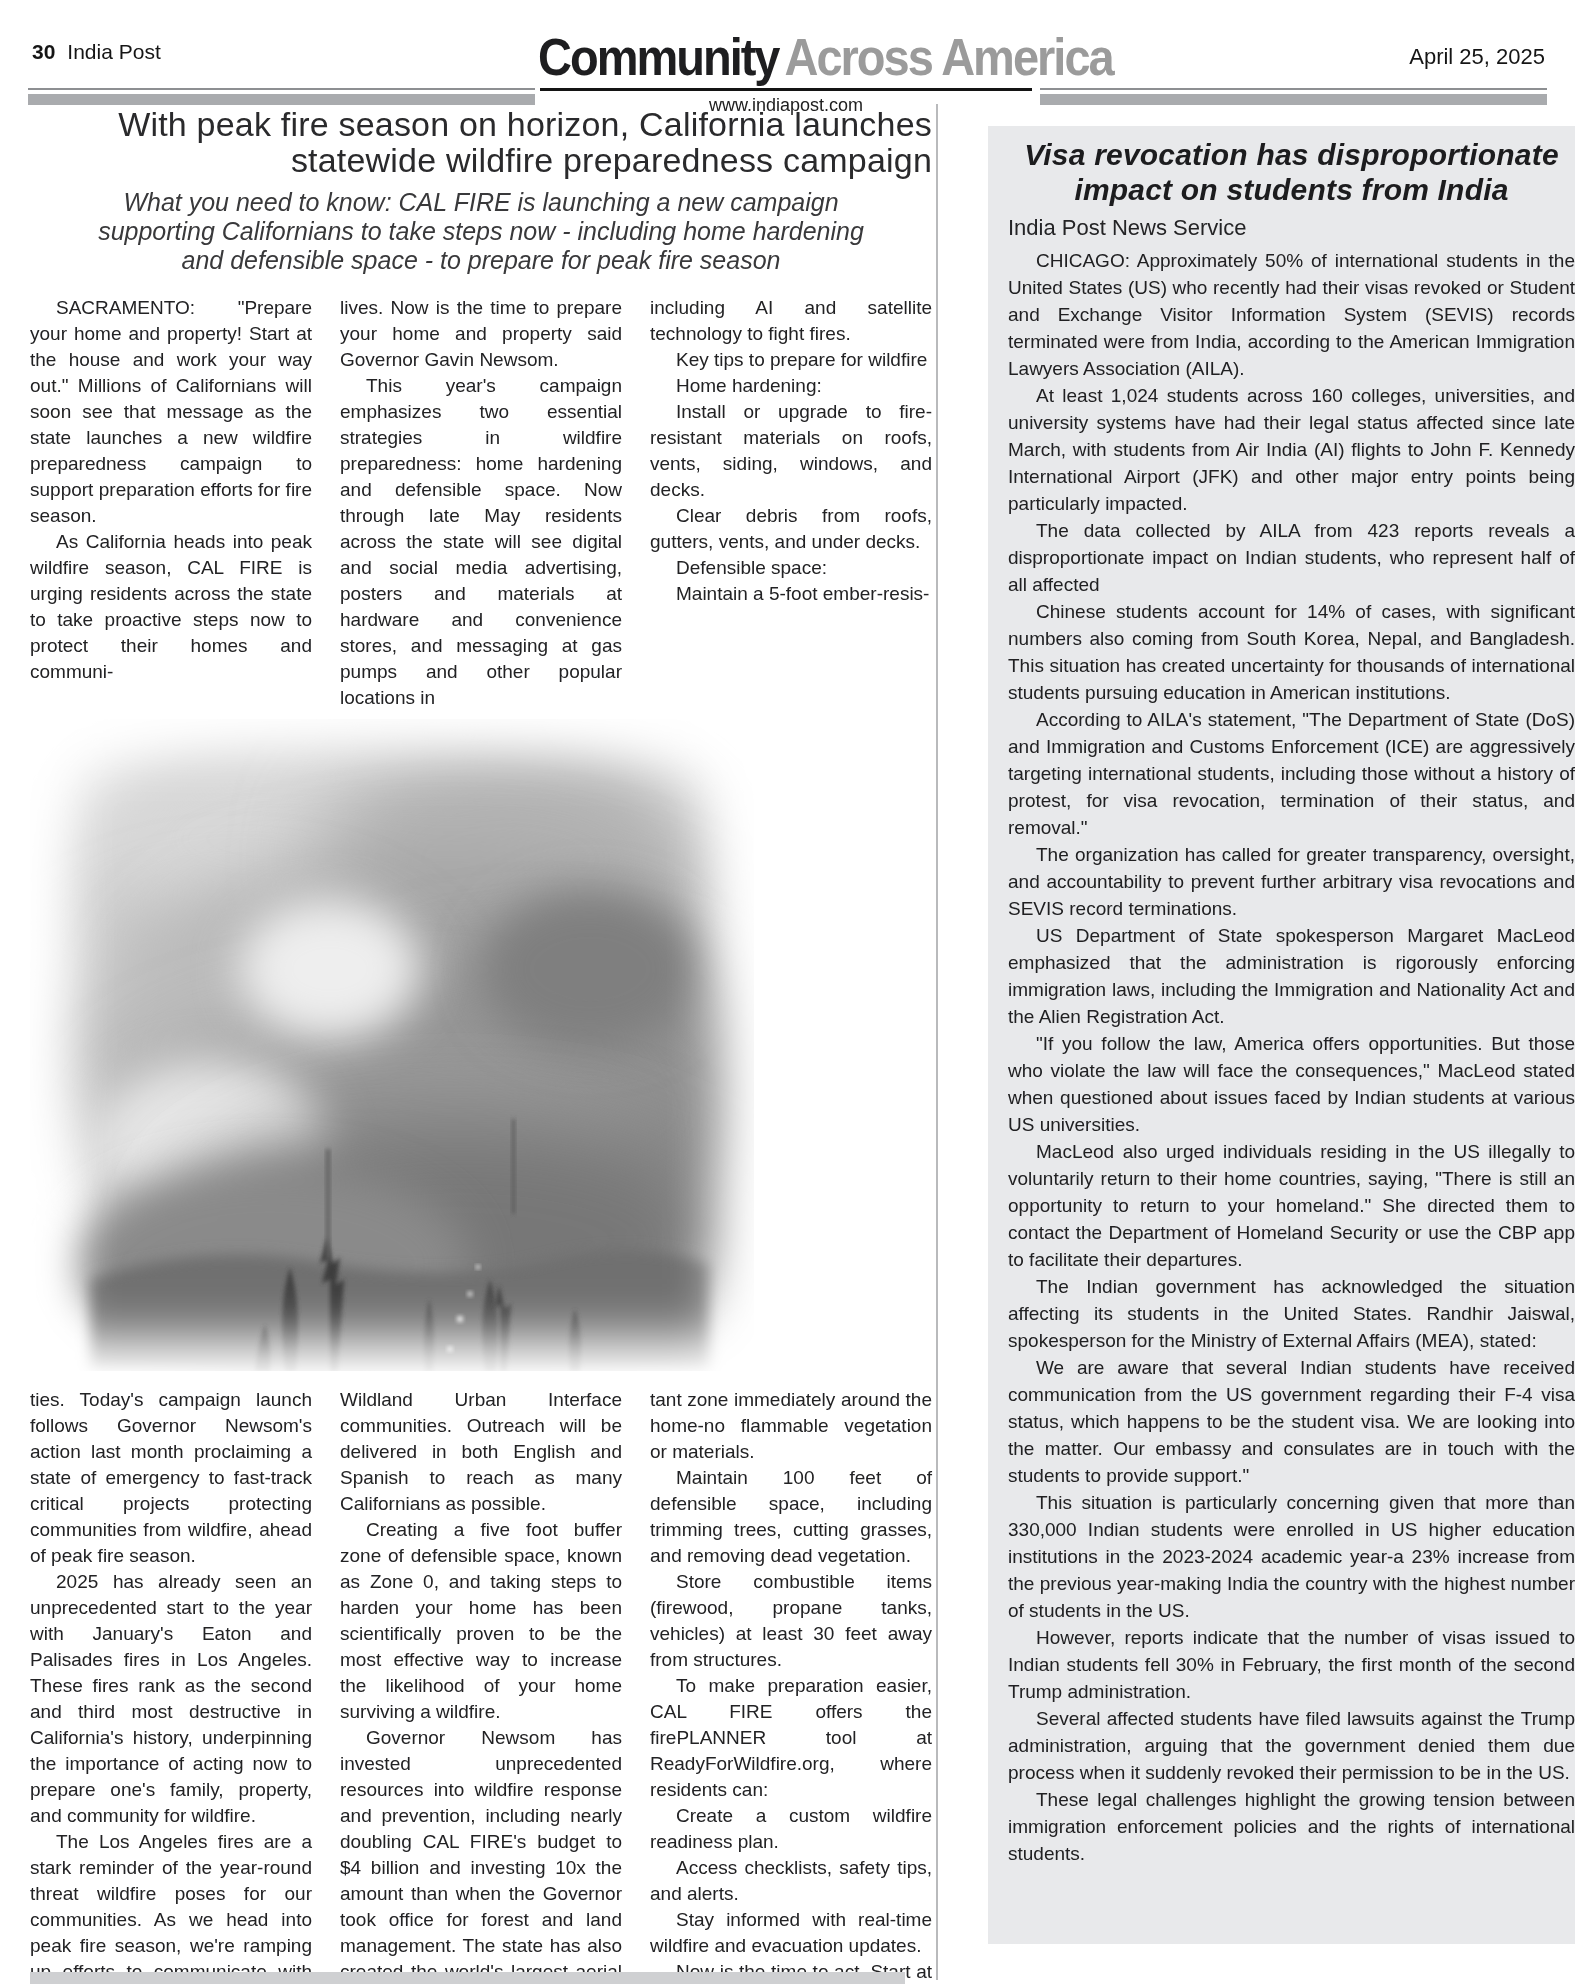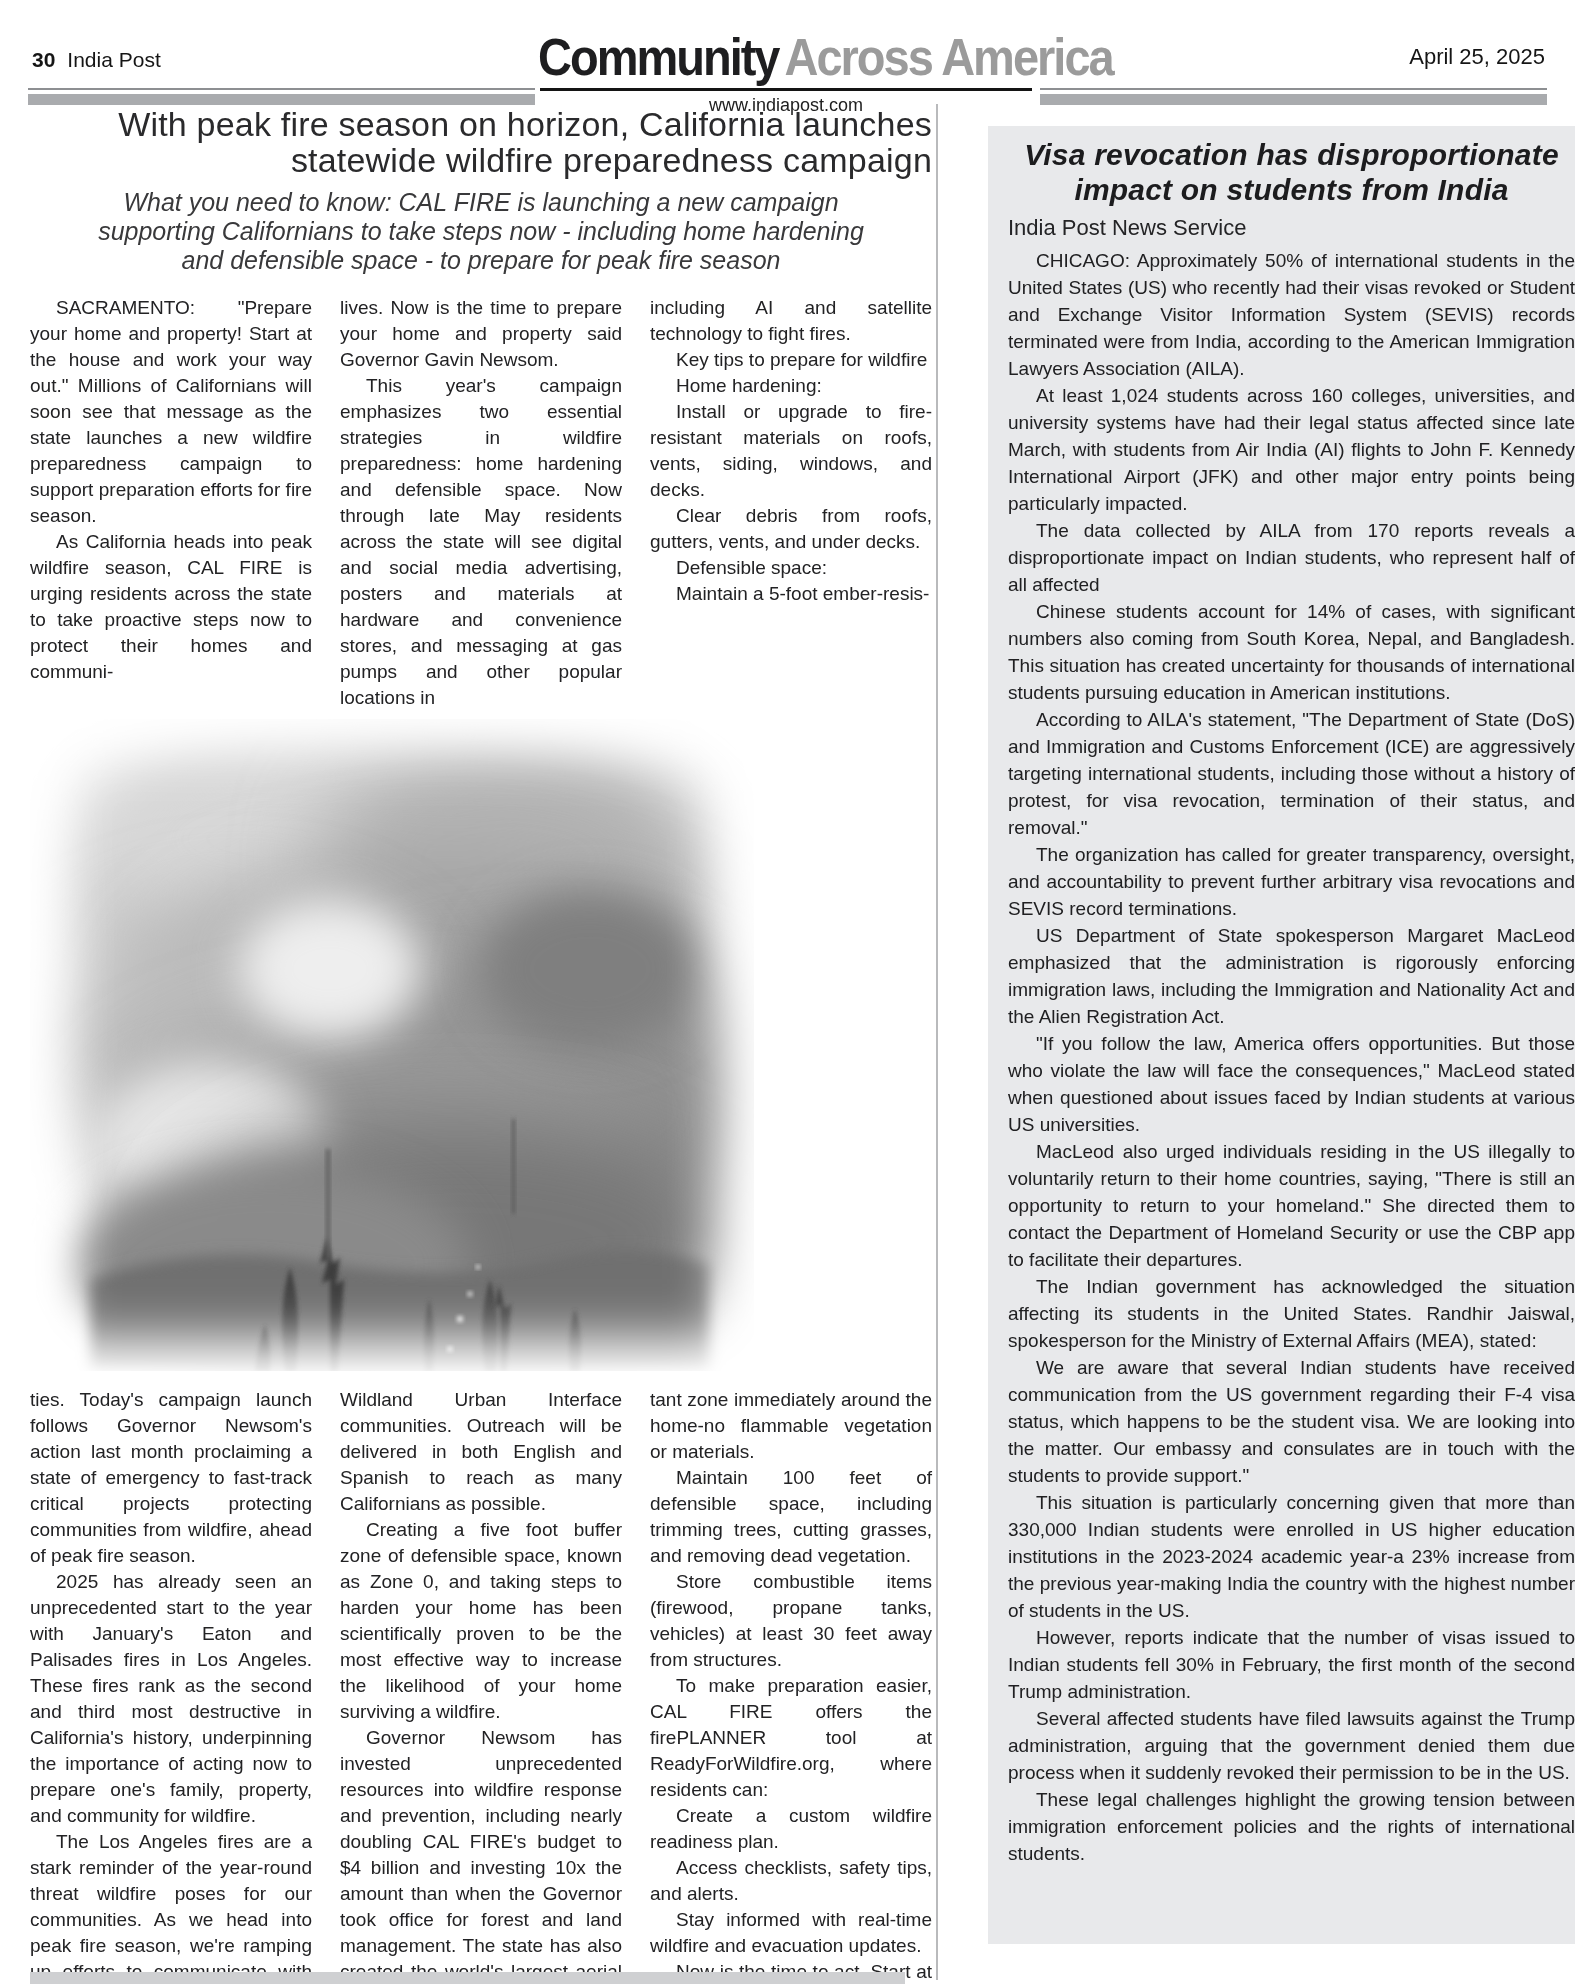--- a/index.html
+++ b/index.html
@@ -4,21 +4,21 @@
 <style>
   html,body{margin:0;padding:0;}
   body{
     width:1575px;height:1987px;position:relative;background:#ffffff;
     font-family:"Liberation Sans", sans-serif;color:#1e1e20;
     -webkit-hyphens:auto;hyphens:auto;
   }
   .page{position:absolute;inset:0;overflow:hidden;background:#fff;}
 
   
-  .hdr-left{position:absolute;left:32px;top:48px;font-size:21px;color:#151515;}
+  .hdr-left{position:absolute;left:32px;top:40px;font-size:21px;color:#151515;}
   .hdr-left .pageno{font-weight:bold;margin-right:12px;}
   .masthead{position:absolute;left:538px;top:26px;width:494px;text-align:center;
     font-size:47px;font-weight:bold;letter-spacing:-2px;transform:scaleY(1.12);transform-origin:top center;
     white-space:nowrap;}
   .masthead .m2{color:#9b9b9b;margin-left:6px;}
   .hdr-date{position:absolute;right:30px;top:44px;font-size:22px;color:#151515;}
 
   .rule-thin{position:absolute;height:2px;background:#8d8f92;top:88px;}
   .rule-thin.left{left:28px;width:507px;}
   .rule-thin.right{left:1040px;width:507px;}
@@ -183,21 +183,21 @@
     </div>
   </div>
 
   <div class="ra">
     <div class="ra-title">Visa revocation has disproportionate
 impact on students from India</div>
     <div class="ra-byline">India Post News Service</div>
     <div class="ra-body">
         <p class="ind">CHICAGO: Approximately 50% of international students in the United States (US) who recently had their visas revoked or Student and Exchange Visitor Information System (SEVIS) records terminated were from India, according to the American Immigration Lawyers Association (AILA).</p>
         <p class="ind">At least 1,024 students across 160 colleges, universities, and university systems have had their legal status affected since late March, with students from Air India (AI) flights to John F. Kennedy International Airport (JFK) and other major entry points being particularly impacted.</p>
-        <p class="ind">The data collected by AILA from 170 reports reveals a disproportionate impact on Indian students, who represent half of all affected</p>
+        <p class="ind">The data collected by AILA from 423 reports reveals a disproportionate impact on Indian students, who represent half of all affected</p>
         <p class="ind">Chinese students account for 14% of cases, with significant numbers also coming from South Korea, Nepal, and Bangladesh. This situation has created uncertainty for thousands of international students pursuing education in American institutions.</p>
         <p class="ind">According to AILA's statement, "The Department of State (DoS) and Immigration and Customs Enforcement (ICE) are aggressively targeting international students, including those without a history of protest, for visa revocation, termination of their status, and removal."</p>
         <p class="ind">The organization has called for greater transparency, oversight, and accountability to prevent further arbitrary visa revocations and SEVIS record terminations.</p>
         <p class="ind">US Department of State spokesperson Margaret MacLeod emphasized that the administration is rigorously enforcing immigration laws, including the Immigration and Nationality Act and the Alien Registration Act.</p>
         <p class="ind">"If you follow the law, America offers opportunities. But those who violate the law will face the consequences," MacLeod stated when questioned about issues faced by Indian students at various US universities.</p>
         <p class="ind">MacLeod also urged individuals residing in the US illegally to voluntarily return to their home countries, saying, "There is still an opportunity to return to your homeland." She directed them to contact the Department of Homeland Security or use the CBP app to facilitate their departures.</p>
         <p class="ind">The Indian government has acknowledged the situation affecting its students in the United States. Randhir Jaiswal, spokesperson for the Ministry of External Affairs (MEA), stated:</p>
         <p class="ind">We are aware that several Indian students have received communication from the US government regarding their F-4 visa status, which happens to be the student visa. We are looking into the matter. Our embassy and consulates are in touch with the students to provide support."</p>
         <p class="ind">This situation is particularly concerning given that more than 330,000 Indian students were enrolled in US higher education institutions in the 2023-2024 academic year-a 23% increase from the previous year-making India the country with the highest number of students in the US.</p>
         <p class="ind">However, reports indicate that the number of visas issued to Indian students fell 30% in February, the first month of the second Trump administration.</p>

